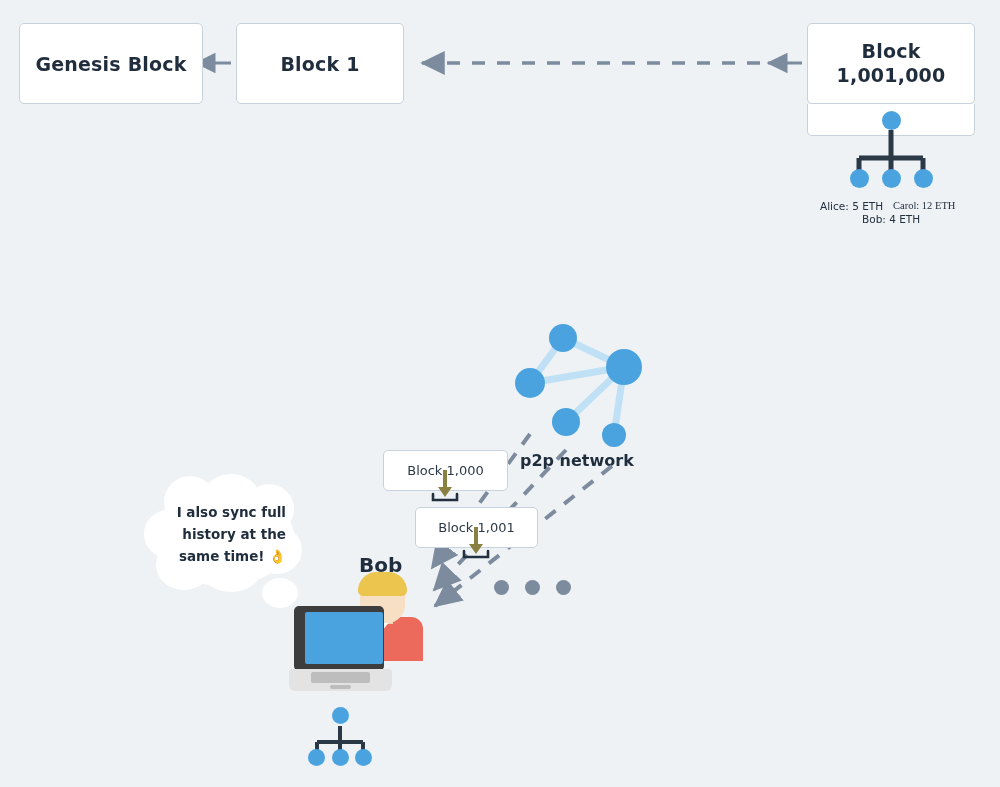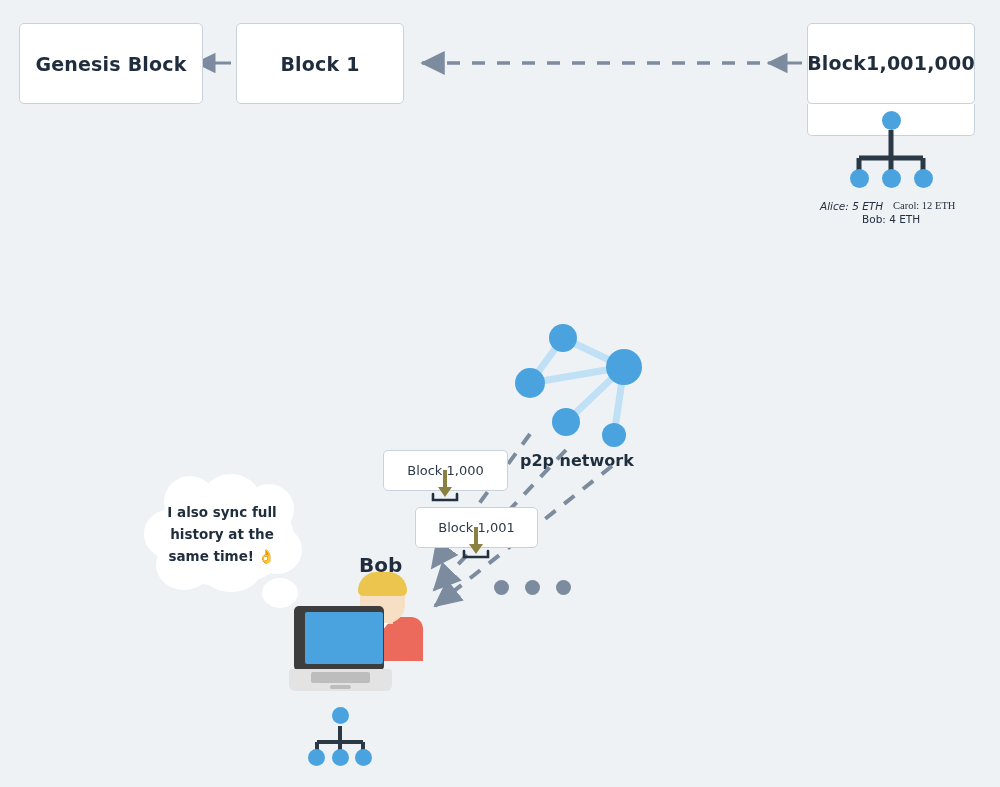--- a/index.html
+++ b/index.html
@@ -39,20 +39,21 @@
     left: 19px; top: 23px; width: 184px; height: 81px;
     font-size: 19px;
   }
   #block-1 {
     left: 236px; top: 23px; width: 168px; height: 81px;
     font-size: 19px;
   }
   #block-n {
     left: 807px; top: 23px; width: 168px; height: 81px;
     font-size: 19px;
+    flex-direction: column;
     line-height: 1.25;
   }
   #block-n-merkle-row {
     position: absolute;
     left: 807px; top: 104px; width: 168px; height: 32px;
     background: #ffffff;
     border: 1.5px solid #c8d2dc;
     border-top: none;
     border-radius: 0 0 5px 5px;
     box-sizing: border-box;
@@ -102,21 +103,21 @@
   
   #thought-bubble-group { position: absolute; left: 144px; top: 474px; width: 170px; height: 140px; }
   .bubble-blob {
     position: absolute;
     background: #ffffff;
     border-radius: 50%;
   }
   #thought-text {
     position: absolute;
     left: 14px; top: 28px; width: 128px;
-    text-align: center;
+    text-align: right;
     font-size: 13.5px;
     font-weight: bold;
     color: #1f2d3d;
     line-height: 1.62;
     z-index: 5;
   }
 
   
   #laptop { position: absolute; left: 289px; top: 606px; width: 103px; height: 85px; }
   #laptop-lid {
@@ -206,21 +207,21 @@
     <div class="mnode" style="left:74px; top:7px; width:19px; height:19px;"></div>
   </div>
 
   <svg class="abs" style="left:840px; top:130px;" width="110" height="60">
     <path d="M51,0 L51,28 M19,28 L83,28 M19,28 L19,42 M51,28 L51,42 M83,28 L83,42" stroke="#2b3947" stroke-width="5" fill="none"></path>
   </svg>
   <div class="mnode" style="left:850px; top:169px; width:19px; height:19px;"></div>
   <div class="mnode" style="left:882px; top:169px; width:19px; height:19px;"></div>
   <div class="mnode" style="left:914px; top:169px; width:19px; height:19px;"></div>
 
-  <div class="tx-label" style="left:820px; top:200px;font-style:italic;">Alice: 5 ETH</div>
+  <div class="tx-label" style="left:820px; top:200px;">Alice: 5 ETH</div>
   <div class="tx-label" style="left:893px; top:200px;font-family:Liberation Serif, serif;">Carol: 12 ETH</div>
   <div class="tx-label" style="left:862px; top:213px;">Bob: 4 ETH</div>
 
   <svg class="abs" style="left:0;top:0;" width="1000" height="787">
     <g stroke="#bfe0f5" stroke-width="7" stroke-linecap="round">
       <line x1="563" y1="338" x2="530" y2="383"></line>
       <line x1="563" y1="338" x2="624" y2="367"></line>
       <line x1="530" y1="383" x2="624" y2="367"></line>
       <line x1="624" y1="367" x2="566" y2="422"></line>
       <line x1="624" y1="367" x2="614" y2="435"></line>

